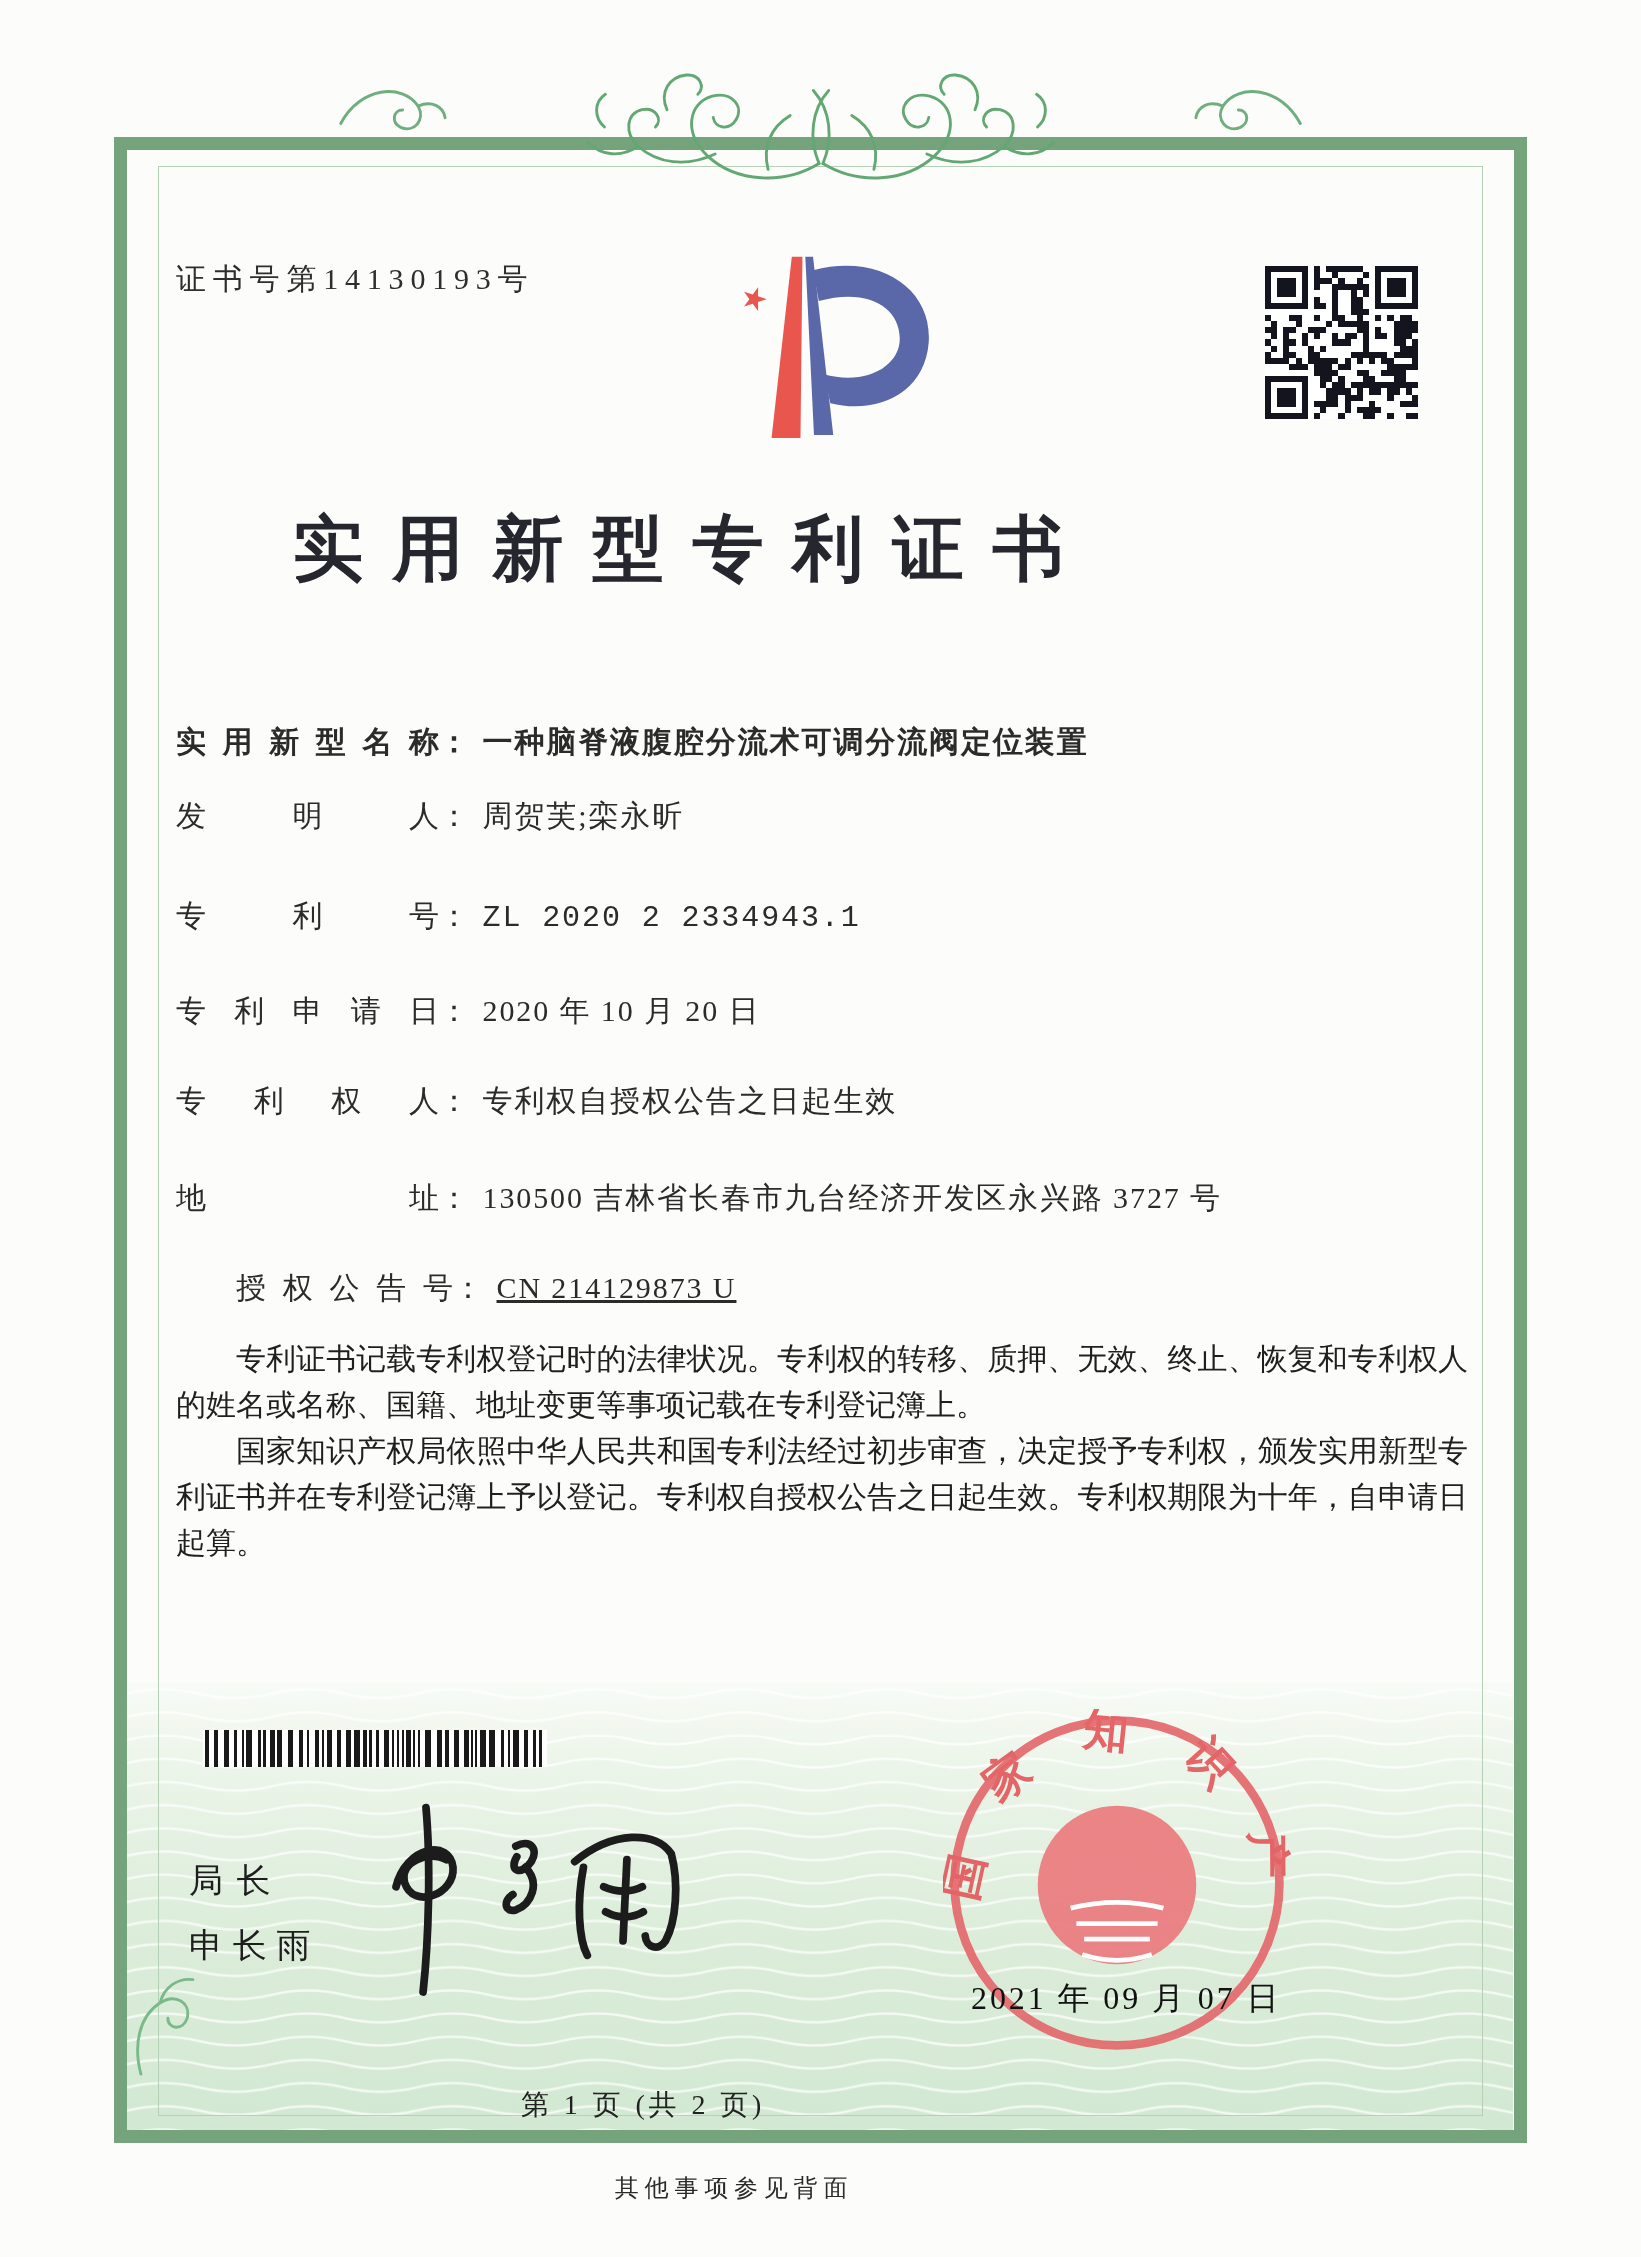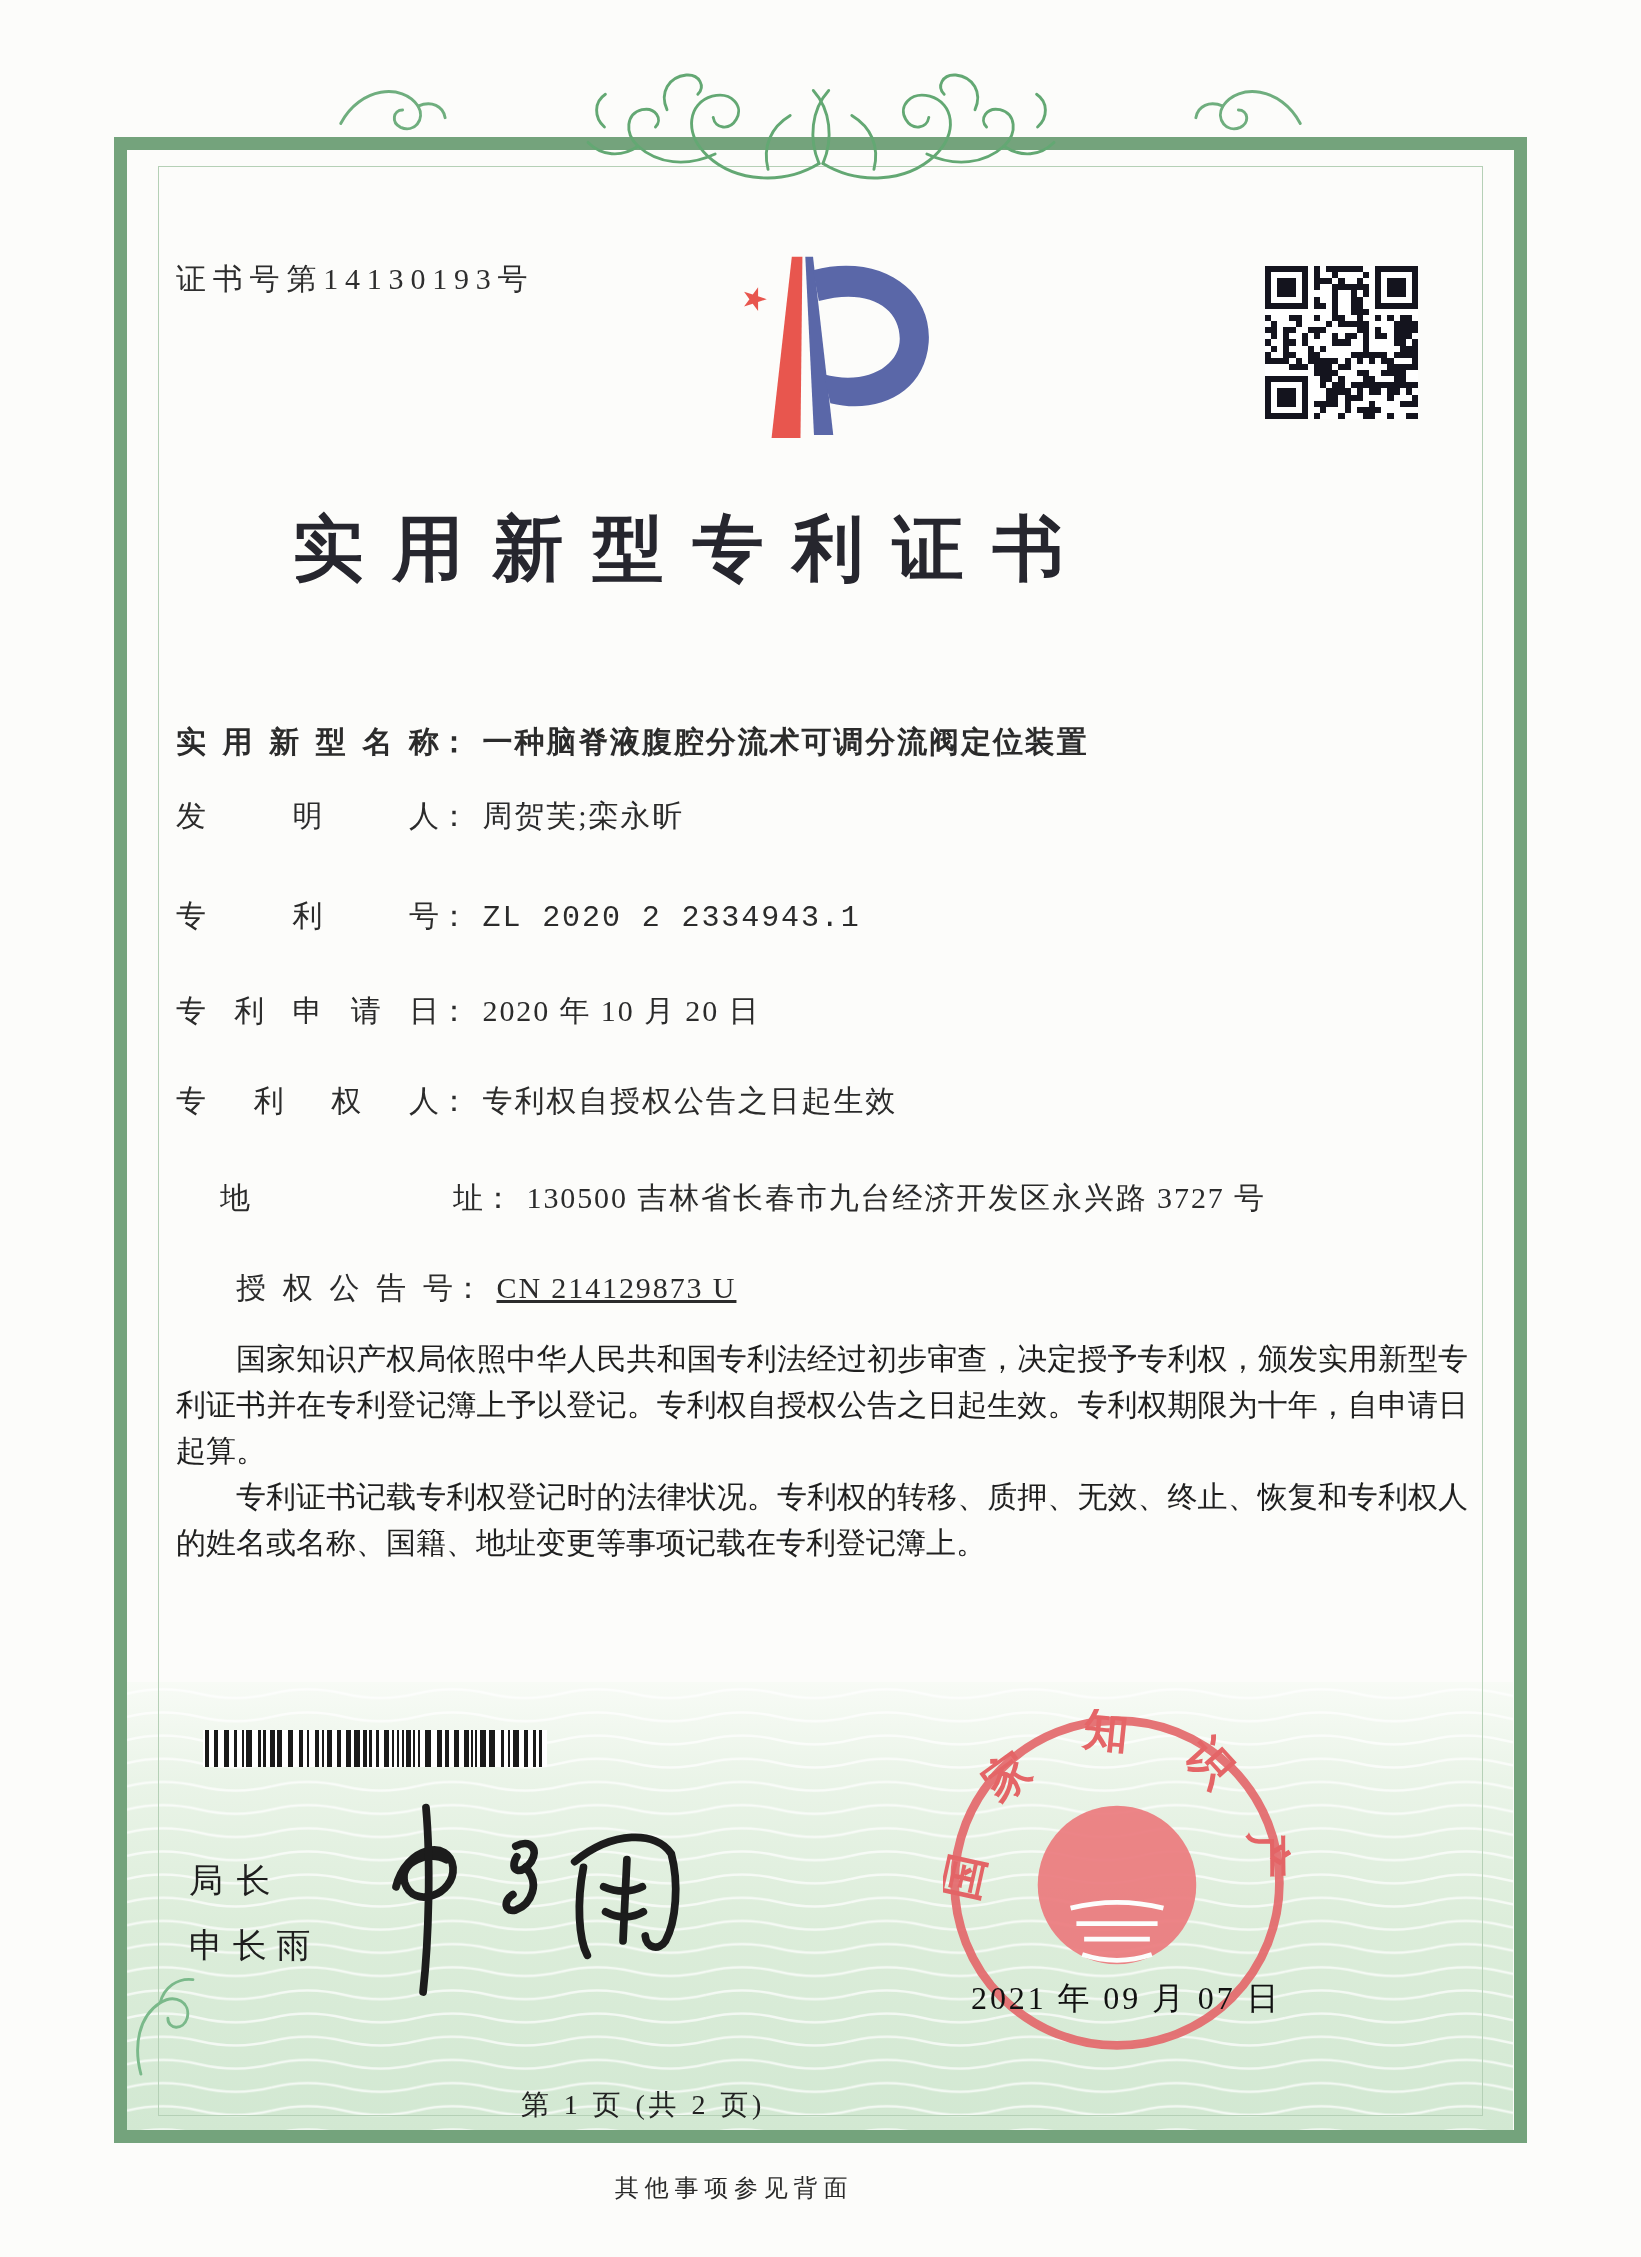--- a/index.html
+++ b/index.html
@@ -28,21 +28,21 @@
   .doc-title{position:absolute;left:0;top:502px;width:1356px;text-align:center;
     font-size:71px;font-weight:bold;letter-spacing:29px;text-indent:29px;color:#26262e;z-index:6;}
 
   
   .row{position:absolute;left:176px;width:1313px;font-size:30px;color:#2b2b2b;white-space:nowrap;z-index:6;}
   .lbl{display:inline-block;width:263px;text-align:justify;text-align-last:justify;vertical-align:bottom;}
   .lbl.narrow{width:217px;}
   .colon{display:inline-block;margin-right:13.5px;}
   .val{letter-spacing:1.9px;}
   .row-name{top:722px;font-weight:bold;} .row-inventor{top:796px;} .row-patno{top:896px;font-family:Liberation Mono, monospace;}
-  .row-appdate{top:991px;} .row-owner{top:1081px;} .row-addr{top:1178px;margin-left:44px;}
+  .row-appdate{top:991px;} .row-owner{top:1081px;} .row-addr{top:1178px;}
   .row-grant{top:1268px;display:flex;}
   .grant-right{margin-left:60px;text-decoration:underline;}
 
   
   .body-text{position:absolute;left:176px;top:1336px;width:1292px;font-size:30px;
     line-height:46px;text-align:justify;color:#1f1f1f;z-index:6;}
   .body-text p{margin:0;text-indent:2em;}
 
   
   .green-area{position:absolute;left:127px;top:1682px;width:1386px;height:448px;z-index:1;
@@ -386,22 +386,22 @@
 <div class="row row-addr">
   <span class="lbl">地址</span><span class="colon">：</span><span class="val">130500  吉林省长春市九台经济开发区永兴路 3727 号</span>
 </div>
 <div class="row row-grant">
   <span class="grant-right">
     <span class="lbl narrow">授权公告号</span><span class="colon">：</span><span class="val">CN 214129873 U</span>
   </span>
 </div>
 
 <div class="body-text">
+  <p>专利证书记载专利权登记时的法律状况。专利权的转移、质押、无效、终止、恢复和专利权人的姓名或名称、国籍、地址变更等事项记载在专利登记簿上。</p>
   <p>国家知识产权局依照中华人民共和国专利法经过初步审查，决定授予专利权，颁发实用新型专利证书并在专利登记簿上予以登记。专利权自授权公告之日起生效。专利权期限为十年，自申请日起算。</p>
-  <p>专利证书记载专利权登记时的法律状况。专利权的转移、质押、无效、终止、恢复和专利权人的姓名或名称、国籍、地址变更等事项记载在专利登记簿上。</p>
 </div>
 
 <div class="barcode">
   <svg id="bc-svg" viewBox="0 0 356 38" preserveAspectRatio="none" shape-rendering="crispEdges">
       <rect x="2" y="0" width="4" height="38" fill="#191919"></rect>
       <rect x="11" y="0" width="5" height="38" fill="#191919"></rect>
       <rect x="22" y="0" width="5" height="38" fill="#191919"></rect>
       <rect x="32" y="0" width="3" height="38" fill="#191919"></rect>
       <rect x="40" y="0" width="2" height="38" fill="#191919"></rect>
       <rect x="45" y="0" width="6" height="38" fill="#191919"></rect>

